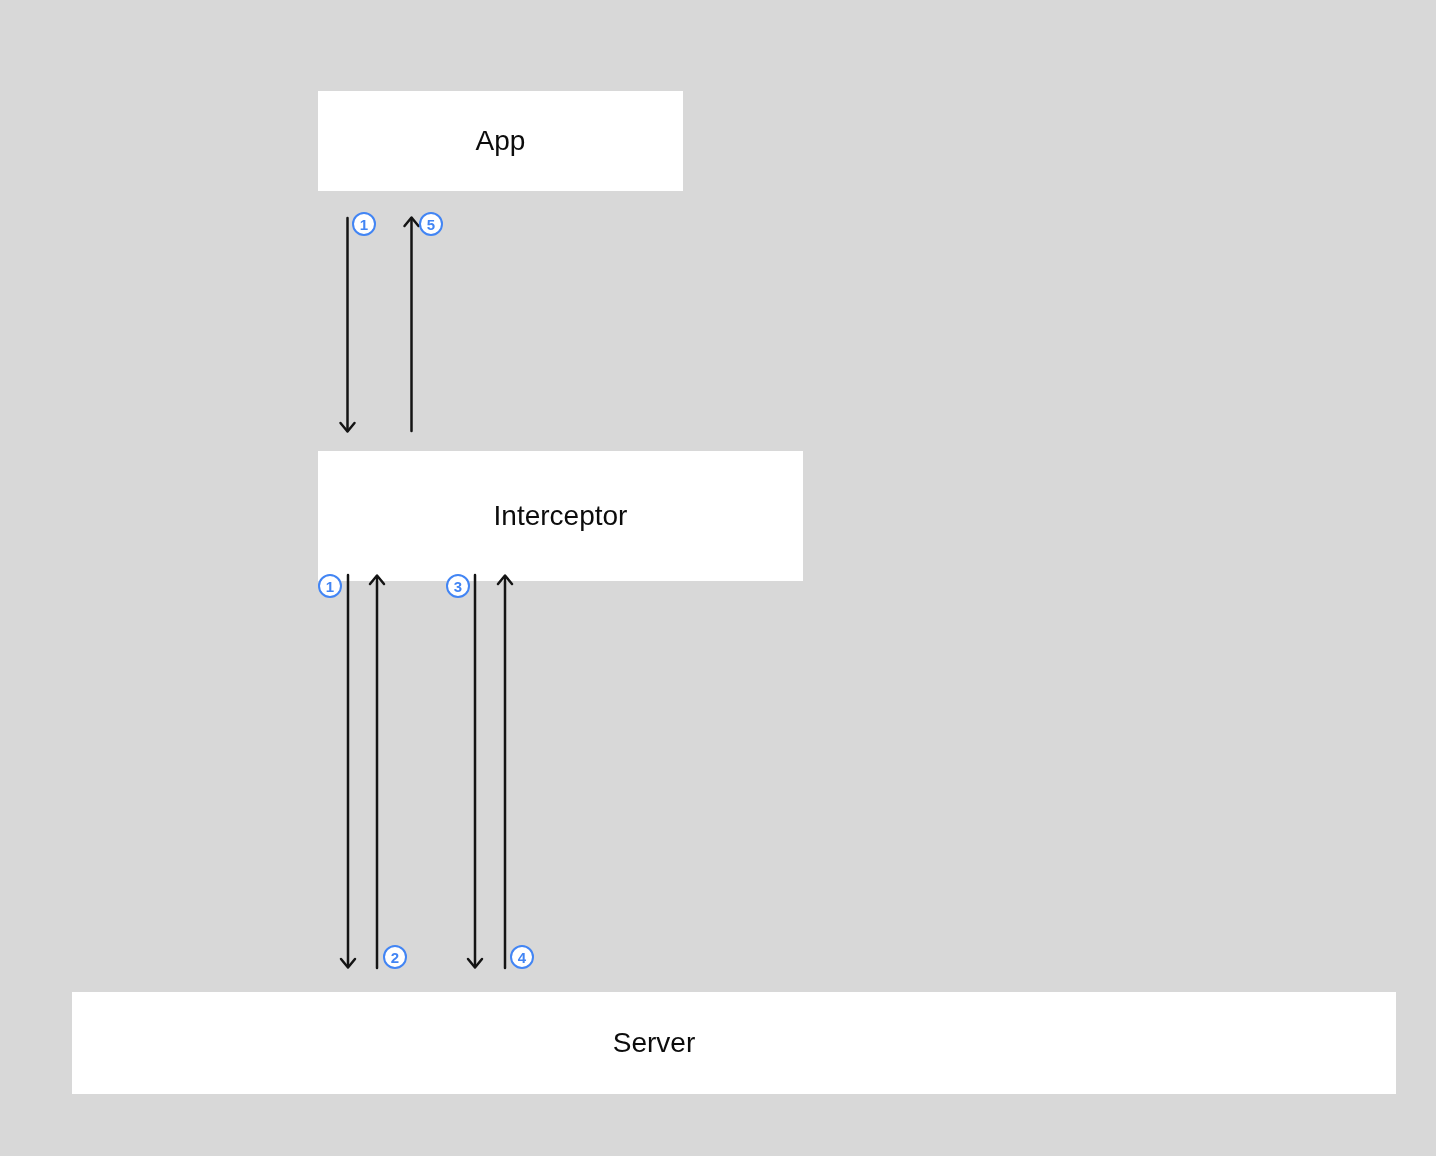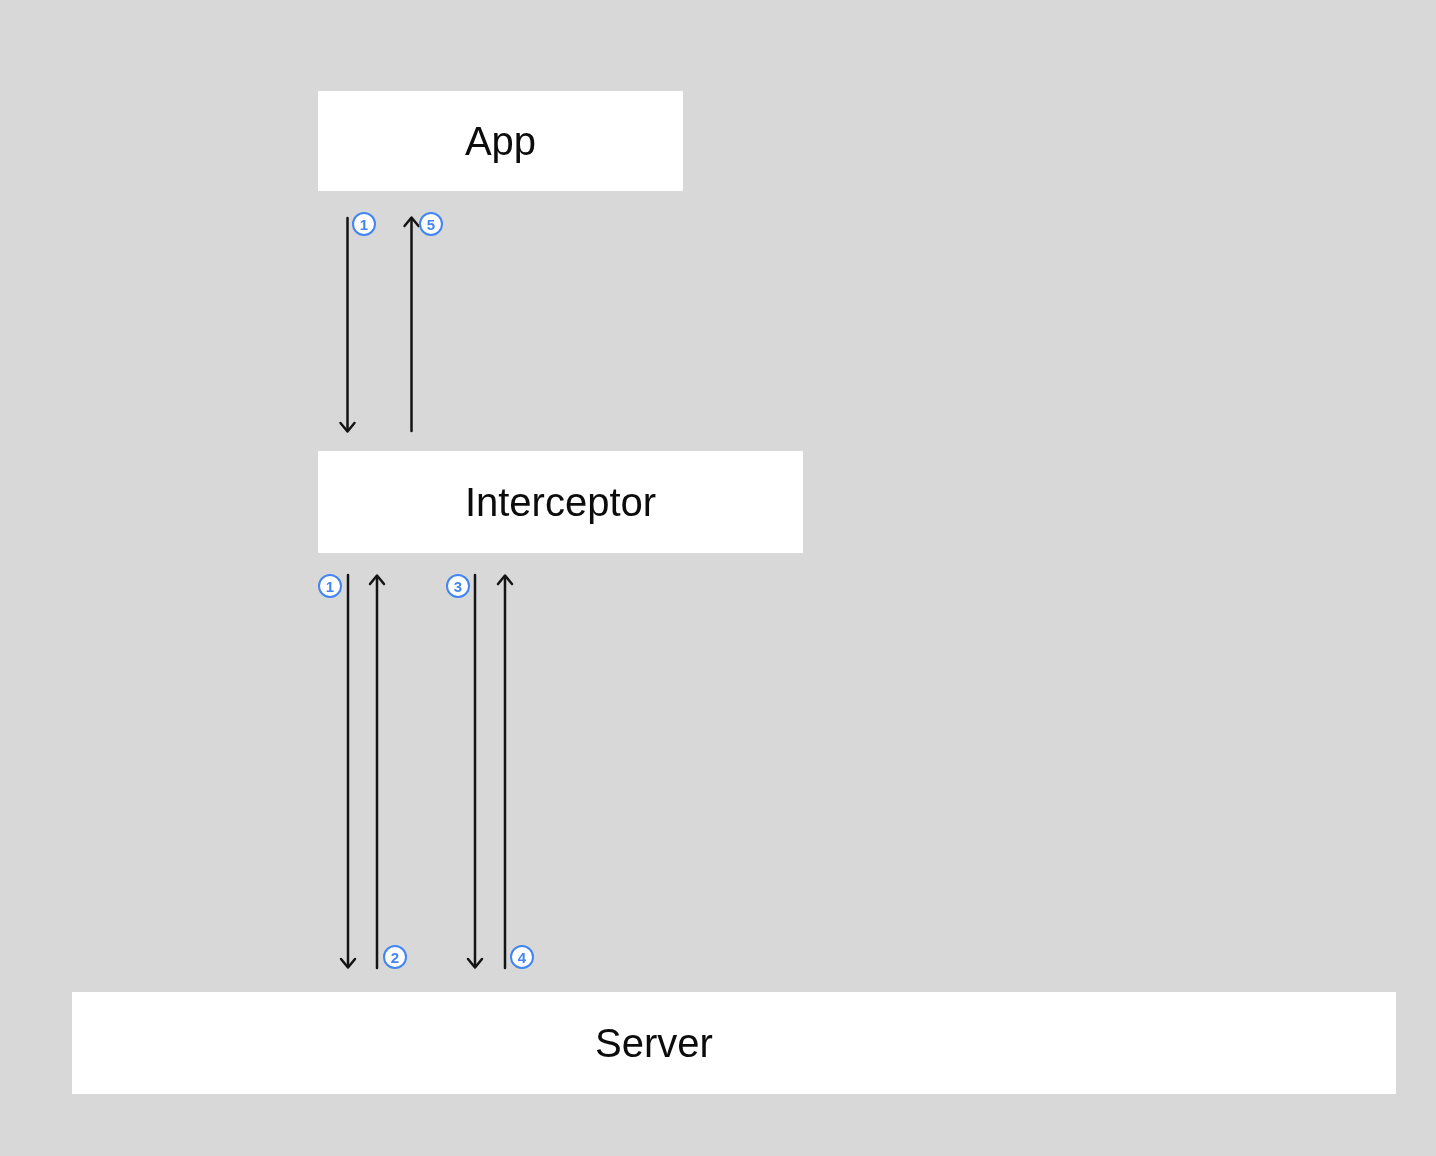--- a/index.html
+++ b/index.html
@@ -14,26 +14,26 @@
   }
   .node {
     position: absolute;
     background: #ffffff;
   }
   .node-label {
     position: absolute;
     left: 50%;
     top: 50%;
     transform: translate(-50%, -50%);
-    font-size: 40px;
+    font-size: 28px;
     color: #0c0c0c;
     white-space: nowrap;
   }
   #node-app        { left: 318px; top: 91px;  width: 365px;  height: 100px; }
-  #node-interceptor{ left: 318px; top: 451px; width: 485px;  height: 102px; }
+  #node-interceptor{ left: 318px; top: 451px; width: 485px;  height: 130px; }
   #node-server     { left: 72px;  top: 992px; width: 1324px; height: 102px; }
   
   #node-server .node-label { left: 582px; }
 
   .arrows-layer {
     position: absolute;
     left: 0; top: 0;
     width: 1436px; height: 1156px;
     pointer-events: none;
   }

